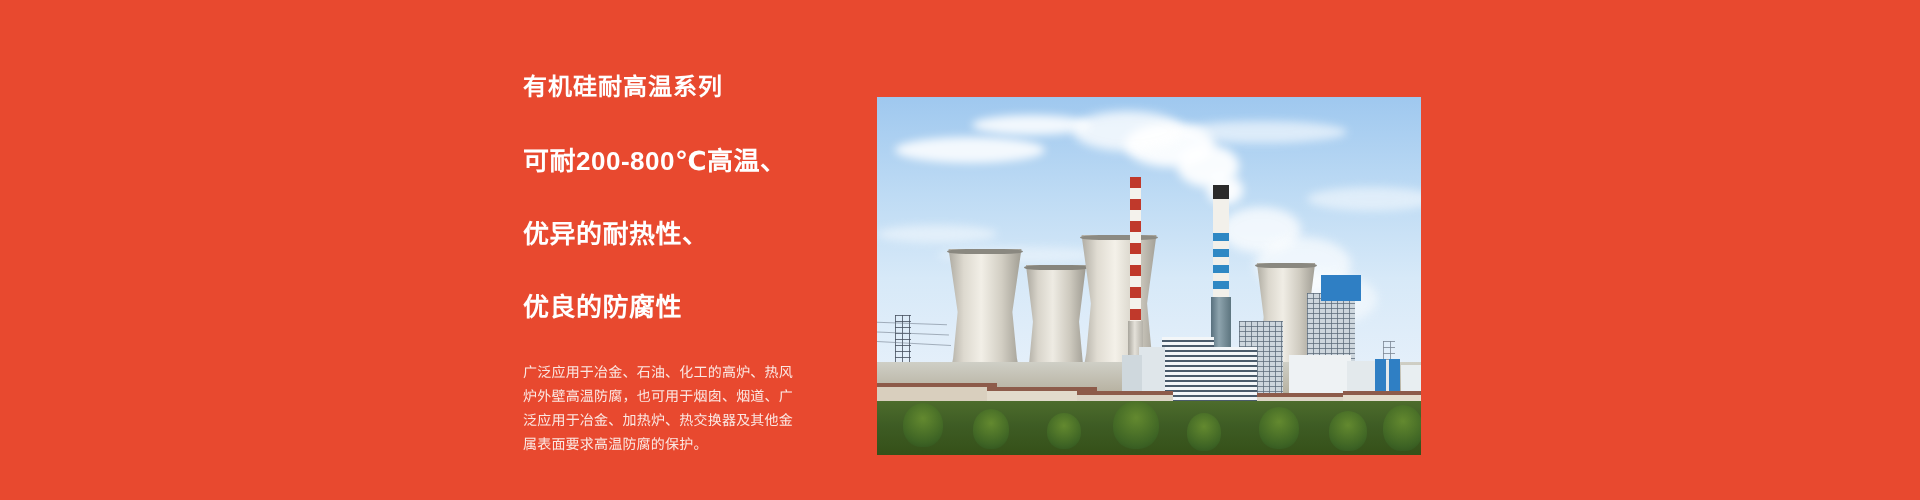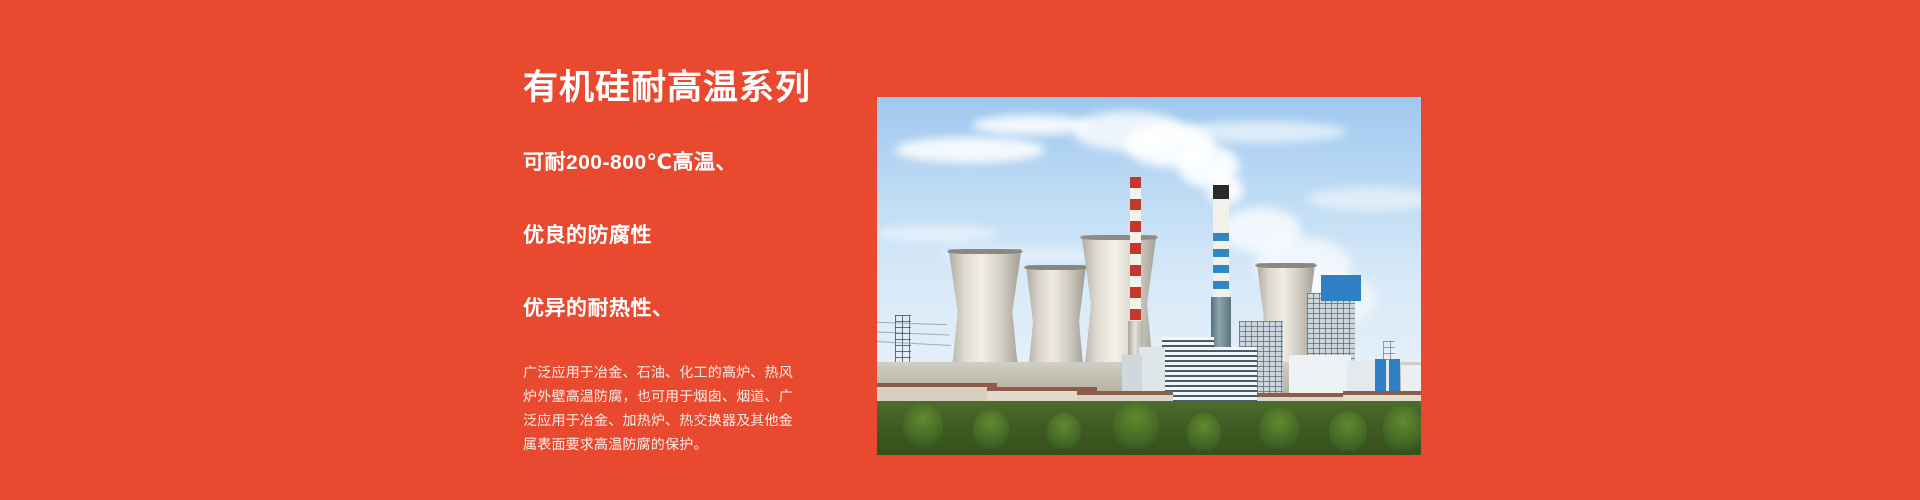--- a/index.html
+++ b/index.html
@@ -25,34 +25,34 @@
 
   
   .text-col {
     position: absolute;
     left: 523px;
     top: 70px;
     width: 320px;
   }
 
   .headline {
-    font-size: 35px;
+    font-size: 24px;
     font-weight: bold;
     color: #ffffff;
     letter-spacing: 1px;
     line-height: 34px;
     margin: 0;
     white-space: nowrap;
   }
 
   .subhead {
     margin-top: 39px;
   }
   .subhead-line {
-    font-size: 21px;
+    font-size: 26px;
     font-weight: bold;
     color: #ffffff;
     line-height: 31px;
     letter-spacing: 0.5px;
     white-space: nowrap;
     margin-top: 42px;
   }
 
   .body-copy {
     margin-top: 37px;
@@ -163,22 +163,22 @@
 <body>
 
 <div class="banner">
 
   <div class="text-col">
 
     <h1 class="headline">有机硅耐高温系列</h1>
 
     <div class="subhead">
       <div class="subhead-line">可耐200-800℃高温、</div>
+      <div class="subhead-line">优异的耐热性、</div>
       <div class="subhead-line">优良的防腐性</div>
-      <div class="subhead-line">优异的耐热性、</div>
     </div>
 
     <p class="body-copy">广泛应用于冶金、石油、化工的高炉、热风炉外壁高温防腐，也可用于烟囱、烟道、广泛应用于冶金、加热炉、热交换器及其他金属表面要求高温防腐的保护。</p>
   </div>
 
   <div class="photo-frame">
     <div class="photo">
 
       <div class="sky"></div>
 

